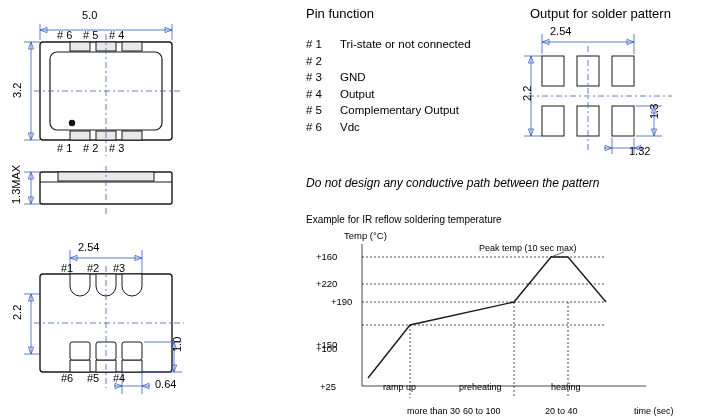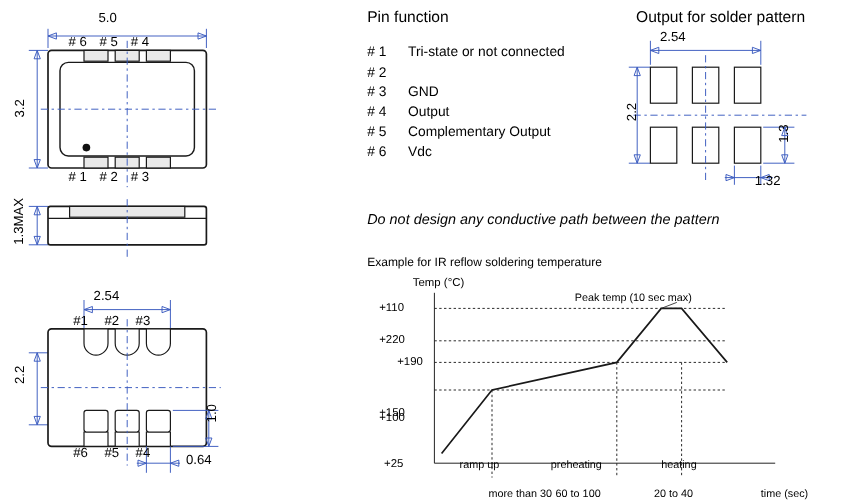--- a/index.html
+++ b/index.html
@@ -231,21 +231,21 @@
 
     <polyline class="stroke" points="62,150 104,97 208,74 245,29 262,29 300,74" stroke-width="1.4"></polyline>
 
     <line x1="258" y1="24" x2="245" y2="29" stroke="#222" stroke-width="0.7"></line>
   </svg>
 </div>
 
 <div class="abs lbl" style="left:328px;top:230px;font-size:9.5px;margin-left:16px;">Temp (°C)</div>
 <div class="abs lbl" style="left:479px;top:243px;font-size:9px;">Peak temp (10 sec max)</div>
 
-<div class="abs lbl" style="left:316px;top:251px;font-size:9.5px;">+110</div>
+<div class="abs lbl" style="left:316px;top:251px;font-size:9.5px;">+160</div>
 <div class="abs lbl" style="left:316px;top:278px;font-size:9.5px;">+220</div>
 <div class="abs lbl" style="left:316px;top:296px;font-size:9.5px;margin-left:15px;">+190</div>
 <div class="abs lbl" style="left:316px;top:319px;font-size:9.5px;margin-top:20px;">+150</div>
 <div class="abs lbl" style="left:316px;top:343px;font-size:9.5px;">+100</div>
 <div class="abs lbl" style="left:320px;top:381px;font-size:9.5px;">+25</div>
 
 <div class="abs lbl" style="left:383px;top:382px;font-size:9px;">ramp up</div>
 <div class="abs lbl" style="left:459px;top:382px;font-size:9px;">preheating</div>
 <div class="abs lbl" style="left:551px;top:382px;font-size:9px;">heating</div>
 

